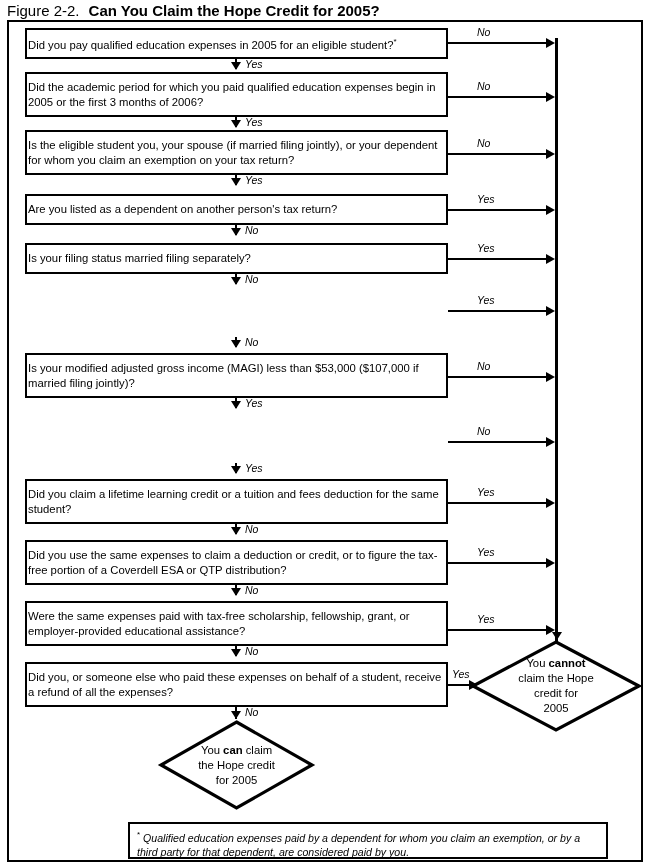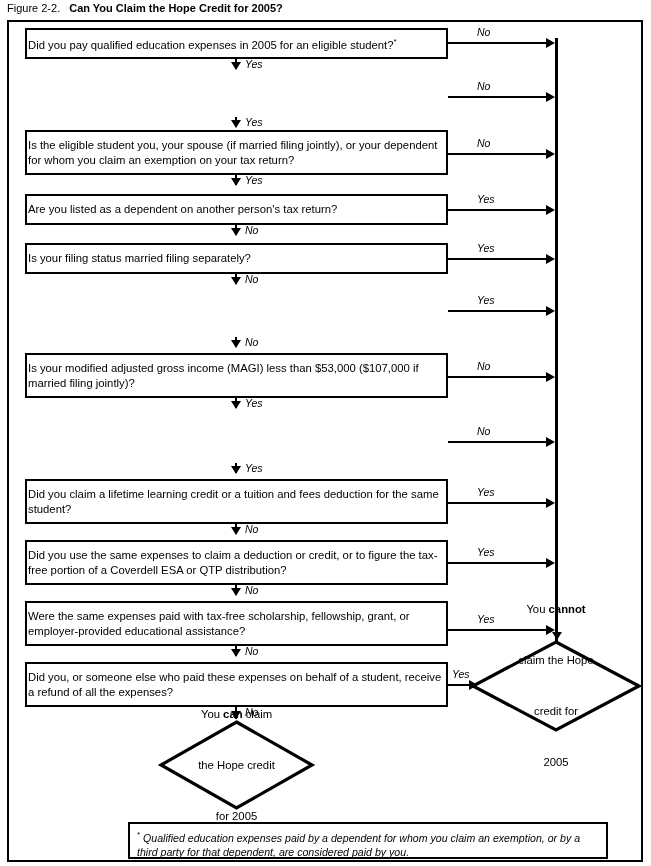--- a/index.html
+++ b/index.html
@@ -15,21 +15,21 @@
     position: relative;
     width: 651px;
     height: 866px;
     overflow: hidden;
     background: #ffffff;
   }
   #figure-caption {
     position: absolute;
     left: 7px;
     top: 2px;
-    font-size: 11px;
+    font-size: 15px;
     white-space: nowrap;
   }
   #figure-caption .cap-num {
     font-weight: normal;
   }
   #figure-caption .cap-title {
     font-weight: bold;
     margin-left: 9px;
   }
   #frame {
@@ -119,21 +119,20 @@
     top: 0;
     width: 100%;
     height: 100%;
     display: flex;
     flex-direction: column;
     align-items: center;
     justify-content: center;
     font-size: 11.3px;
     line-height: 15px;
     text-align: center;
-    gap: 36px;
   }
   .dtext b { font-weight: bold; }
   #footnote {
     position: absolute;
     border: 2px solid #000;
     box-sizing: border-box;
     background: #fff;
     padding: 4px 8px 4px 7px;
   }
   #footnote .fn-text {
@@ -164,20 +163,23 @@
     <div class="qtext"><span>Did you pay qualified education expenses in 2005 for an eligible student?</span><span class="sup">*</span></div>
   </div>
   <div class="hconn" style="left:448px; top:42px; width:105px;"></div>
   <div class="htip" style="left:546px; top:38px;"></div>
   <div class="hlabel" style="left:477px; top:26px;">No</div>
 
   <div class="vconn" style="left:235px; top:59px; height:10px;"></div>
   <div class="vtip" style="left:231px; top:62px;"></div>
   <div class="vlabel" style="left:245px; top:58px;">Yes</div>
 
+  <div class="qbox" style="left:25px; top:72px; width:423px; height:45px;">
+    <div class="qtext">Did the academic period for which you paid qualified education expenses begin in 2005 or the first 3 months of 2006?</div>
+  </div>
   <div class="hconn" style="left:448px; top:96px; width:105px;"></div>
   <div class="htip" style="left:546px; top:92px;"></div>
   <div class="hlabel" style="left:477px; top:80px;">No</div>
 
   <div class="vconn" style="left:235px; top:117px; height:10px;"></div>
   <div class="vtip" style="left:231px; top:120px;"></div>
   <div class="vlabel" style="left:245px; top:116px;">Yes</div>
 
   <div class="qbox" style="left:25px; top:130px; width:423px; height:45px;">
     <div class="qtext">Is the eligible student you, your spouse (if married filing jointly), or your dependent for whom you claim an exemption on your tax return?</div>

